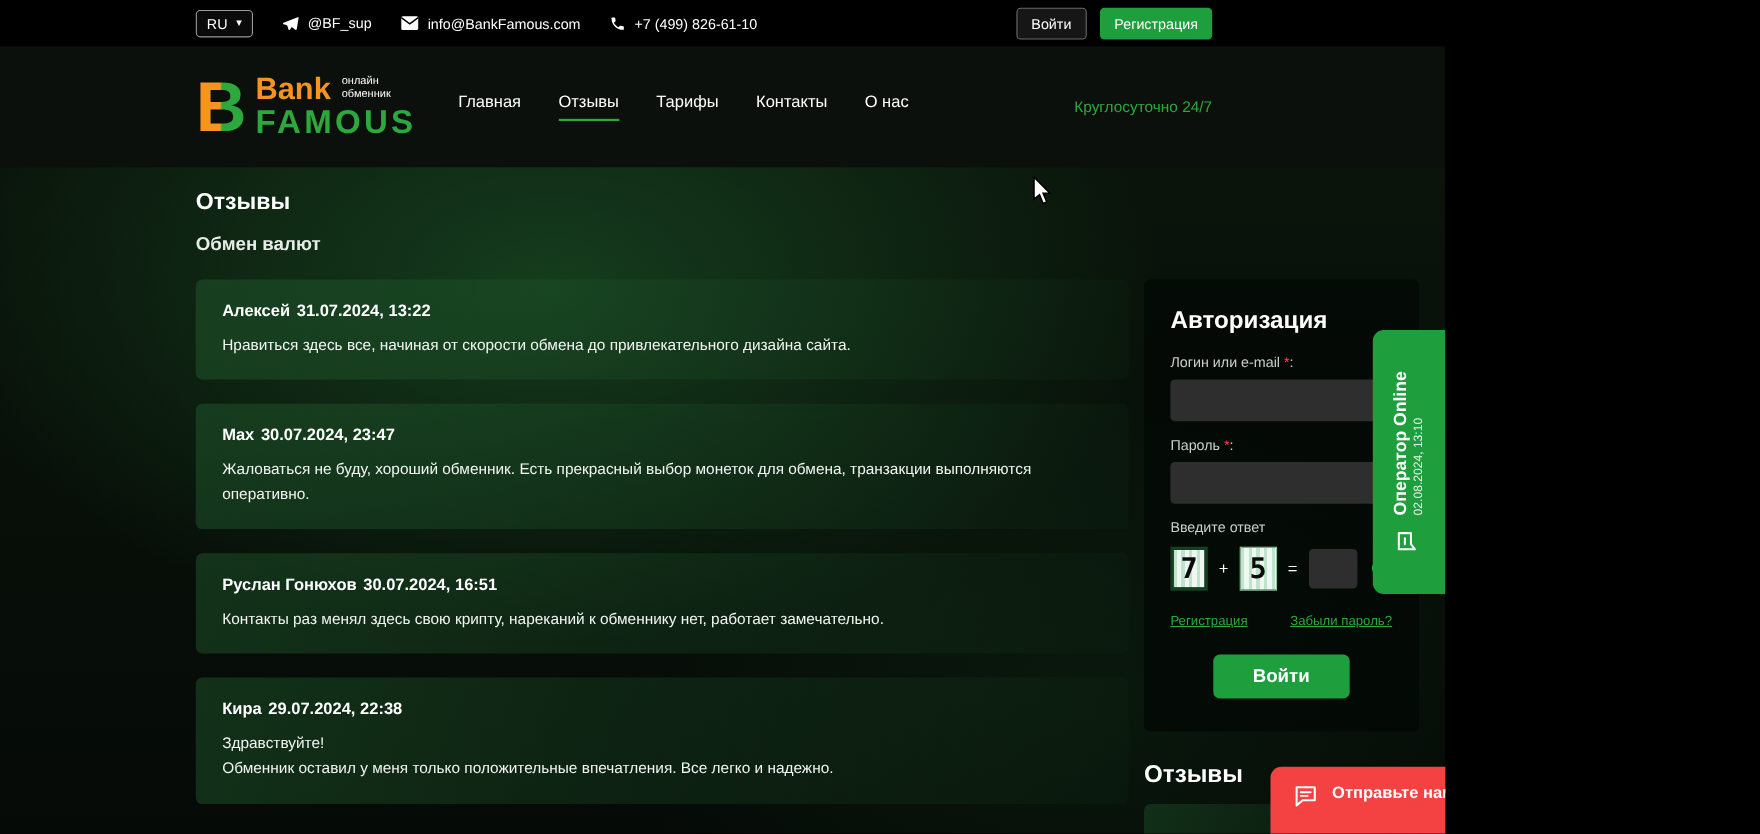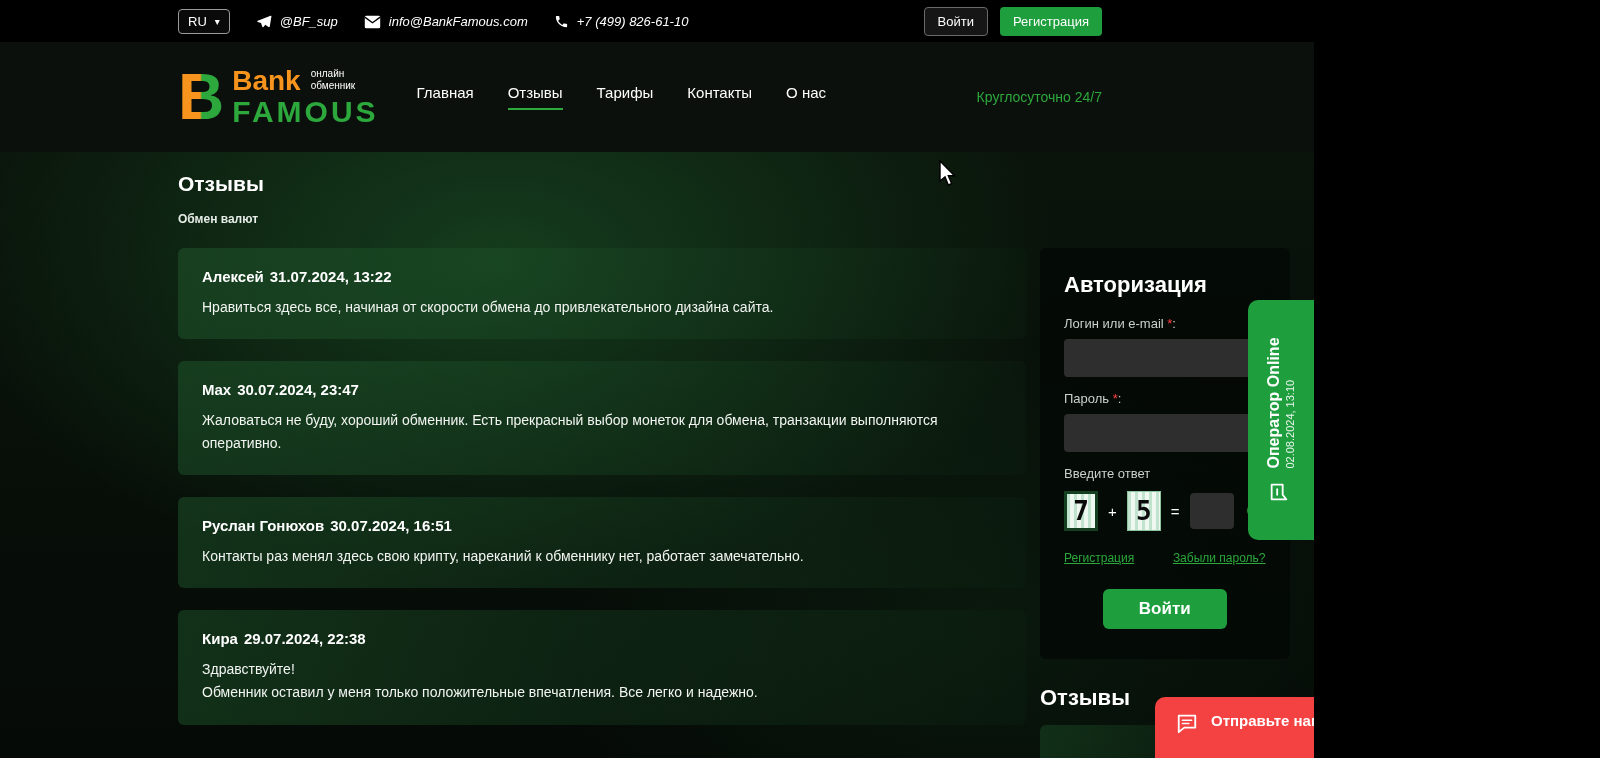--- a/index.html
+++ b/index.html
@@ -5,21 +5,21 @@
   * { margin:0; padding:0; box-sizing:border-box; }
   html,body { background:#000; }
   body { font-family:"Liberation Sans","DejaVu Sans",sans-serif; }
   .viewport { position:relative; width:1314px; height:758px; overflow:hidden; background:#000; }
 
   
   .topbar { height:42px; background:#000; }
   .topbar-inner { display:flex; align-items:center; height:42px; padding:0 212px 0 178px; gap:26px; }
   .lang-select { display:flex; align-items:center; gap:8px; border:1px solid #9a9a9a; border-radius:4px; background:#0a0a0a; color:#fff; font-size:13px; padding:4px 9px; cursor:pointer; }
   .lang-select .chev { font-size:10px; color:#fff; }
-  .contact { display:flex; align-items:flex-end; gap:8px; color:#fff; font-size:13px; text-decoration:none; cursor:pointer;font-style:italic; }
+  .contact { display:flex; align-items:flex-start; gap:8px; color:#fff; font-size:13px; text-decoration:none; cursor:pointer; }
   .contact svg { display:block; }
   .topbar-right { margin-left:auto; display:flex; gap:12px; }
   .btn-outline { background:#161616; border:1px solid #6a6a6a; color:#fff; font-size:13px; padding:6px 13px; border-radius:4px; cursor:pointer; font-family:inherit; }
   .btn-green { background:#1f9e3e; border:none; color:#fff; font-size:13px; padding:6px 13px; border-radius:4px; cursor:pointer; font-family:inherit; }
 
   
   .header { height:110px; background:#0c100c; }
   .header-inner { display:flex; align-items:center; height:110px; padding:0 212px 0 178px; }
   .logo { display:flex; align-items:center; gap:8px; cursor:pointer; }
   .logo-mark { font-size:64px; font-weight:bold; line-height:1; background:linear-gradient(90deg,#f7941d 48%,#2ca83c 52%); -webkit-background-clip:text; background-clip:text; color:transparent; }
@@ -33,21 +33,21 @@
   .hours { margin-left:auto; color:#2ca83c; font-size:14px; }
 
   
   .main { position:relative; height:606px;
     background:
       radial-gradient(900px 520px at 38% 18%, rgba(40,130,60,0.38), rgba(0,0,0,0) 62%),
       radial-gradient(700px 500px at 75% 80%, rgba(25,80,40,0.18), rgba(0,0,0,0) 60%),
       linear-gradient(#0a140b,#050a06);
     padding:20px 214px 0 178px; }
   .page-title { color:#fff; font-size:21px; font-weight:bold; }
-  .breadcrumb { color:#e6ece7; font-size:12px; font-weight:bold; margin-top:16px; }
+  .breadcrumb { color:#e6ece7; font-size:17px; font-weight:bold; margin-top:16px; }
   .content-row { display:flex; gap:14px; margin-top:22px; align-items:flex-start; }
 
   .reviews { flex:0 0 848px; display:flex; flex-direction:column; gap:22px; }
   .review-card { background:linear-gradient(100deg, rgba(35,100,50,0.42), rgba(14,38,20,0.22)); border-radius:6px; padding:20px 24px; }
   .review-head { color:#fff; font-size:15px; font-weight:bold; }
   .review-date { margin-left:6px; }
   .review-text { color:#f2f5f2; font-size:14px; line-height:1.65; margin-top:11px; white-space:pre-line; }
 
   .right-col { flex:1; }
   .auth-panel { background:rgba(3,7,4,0.72); border-radius:6px; padding:24px 24px 30px; }

